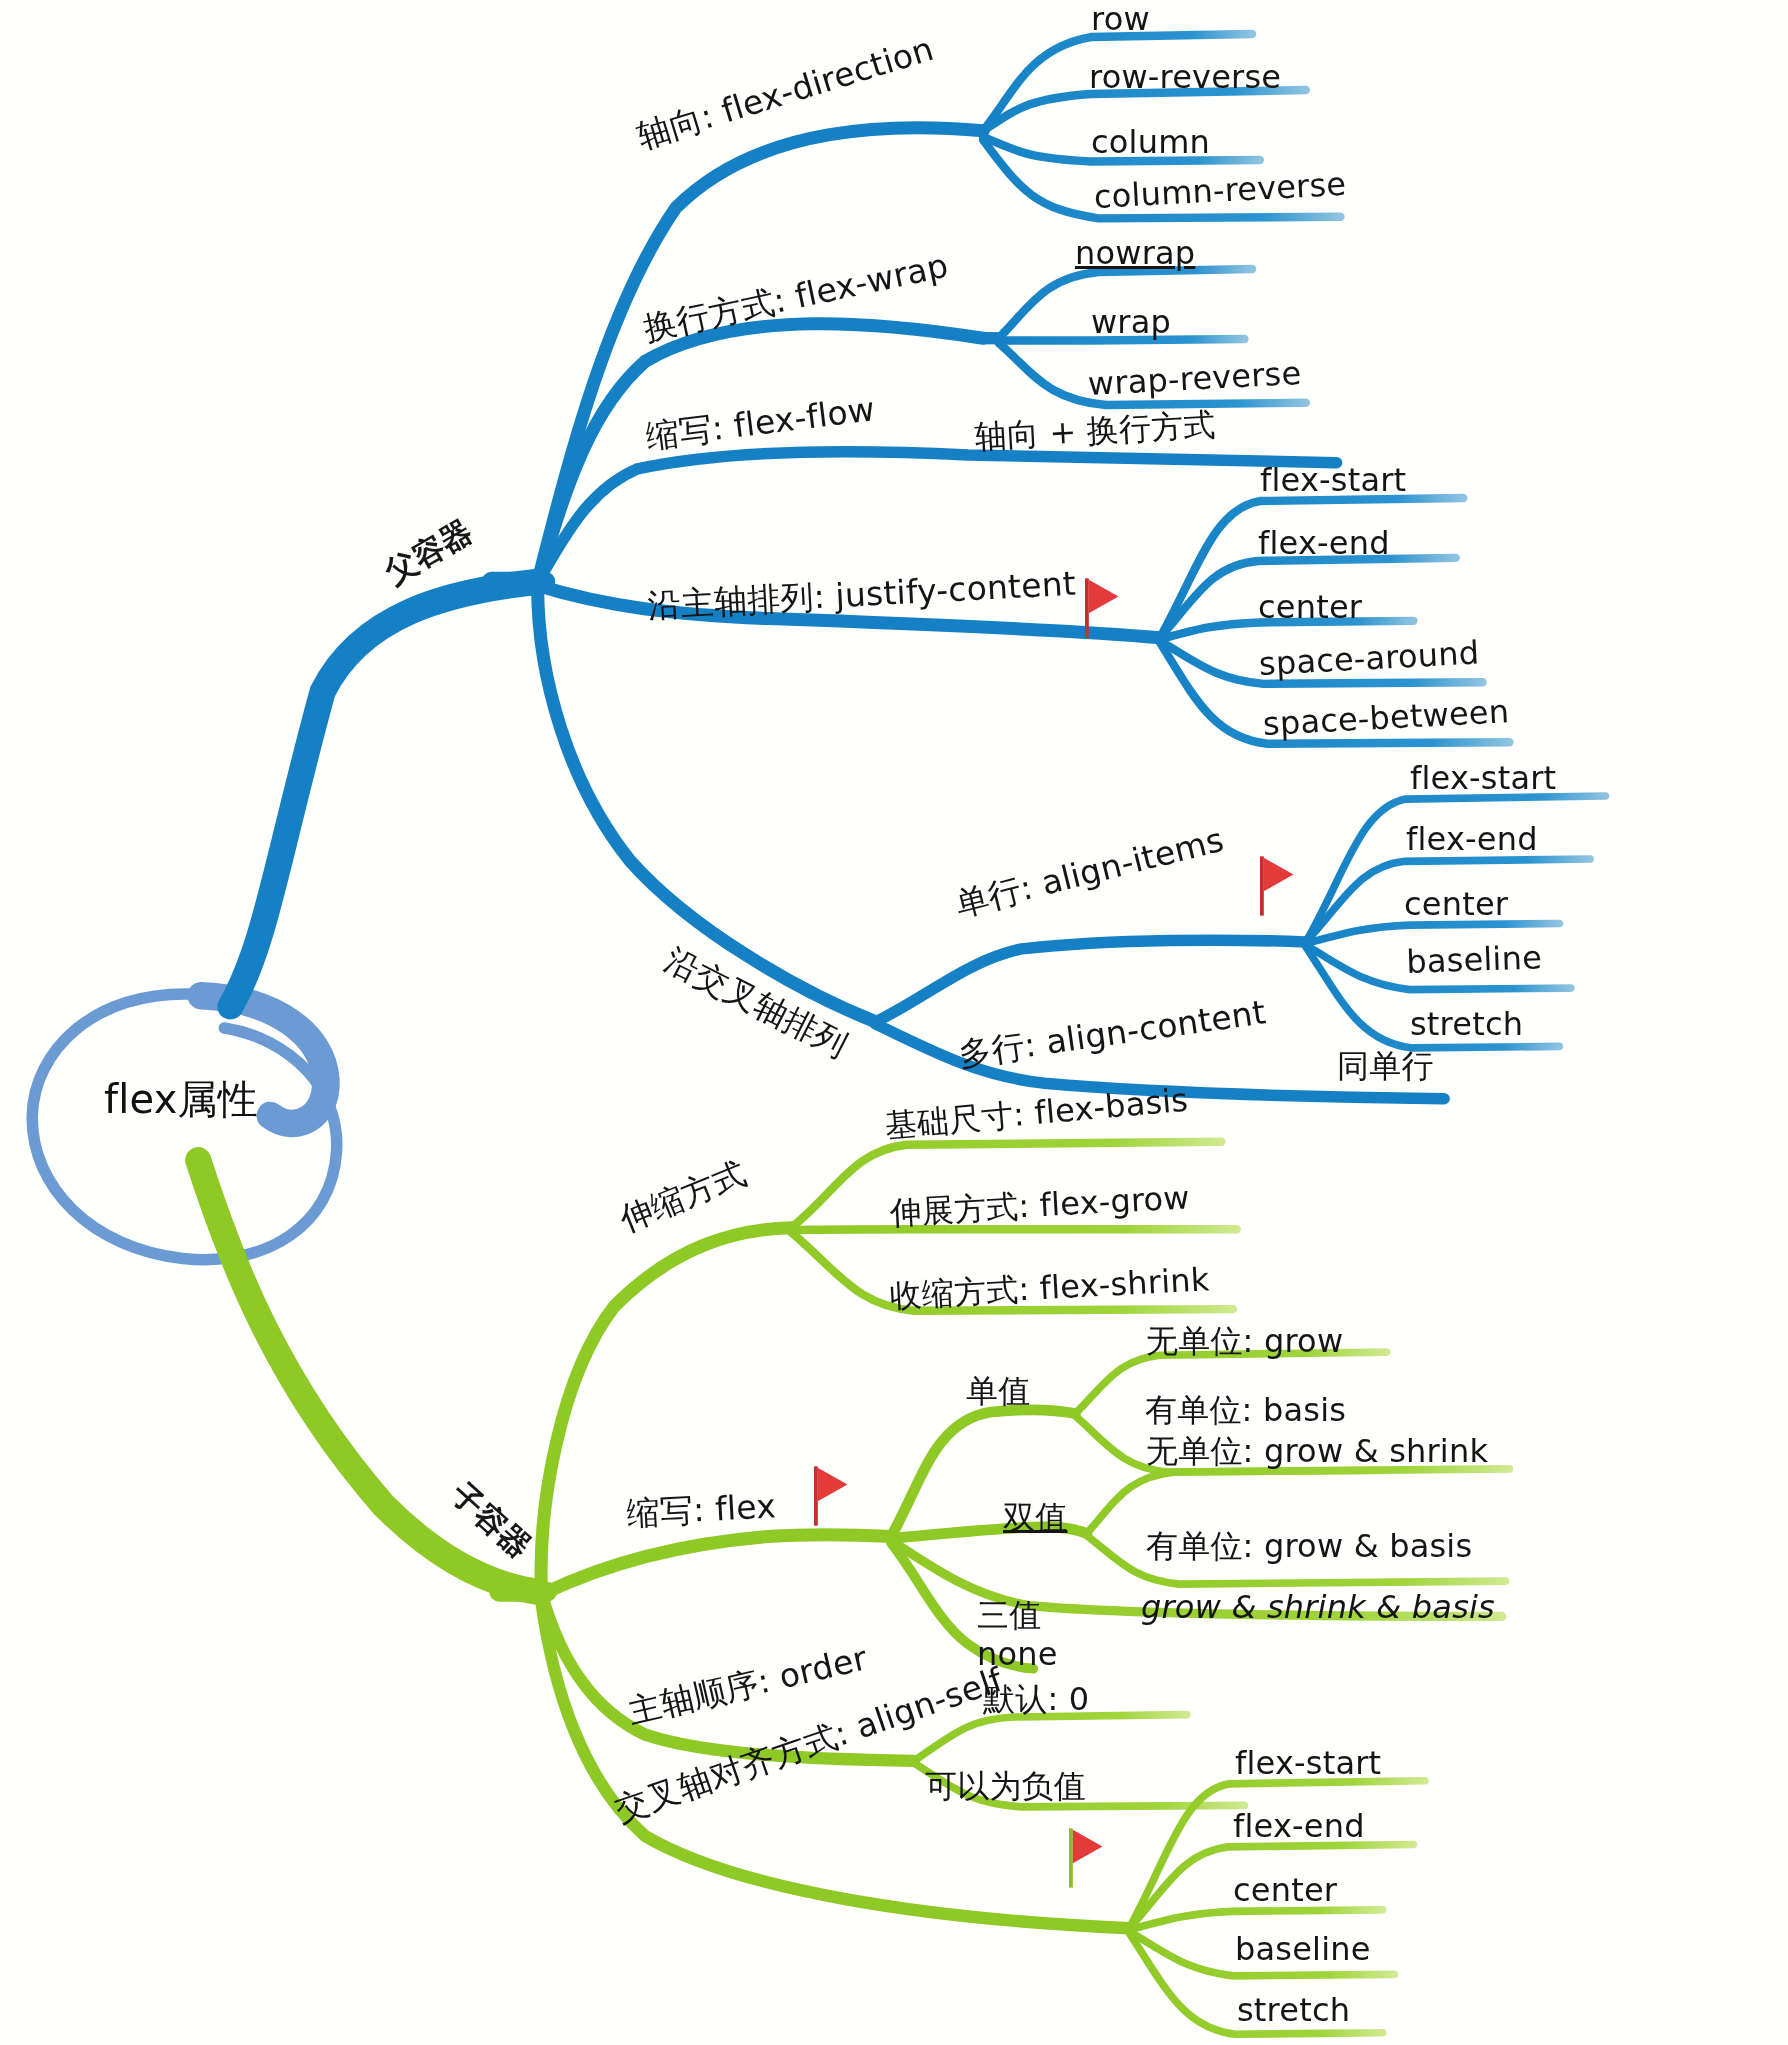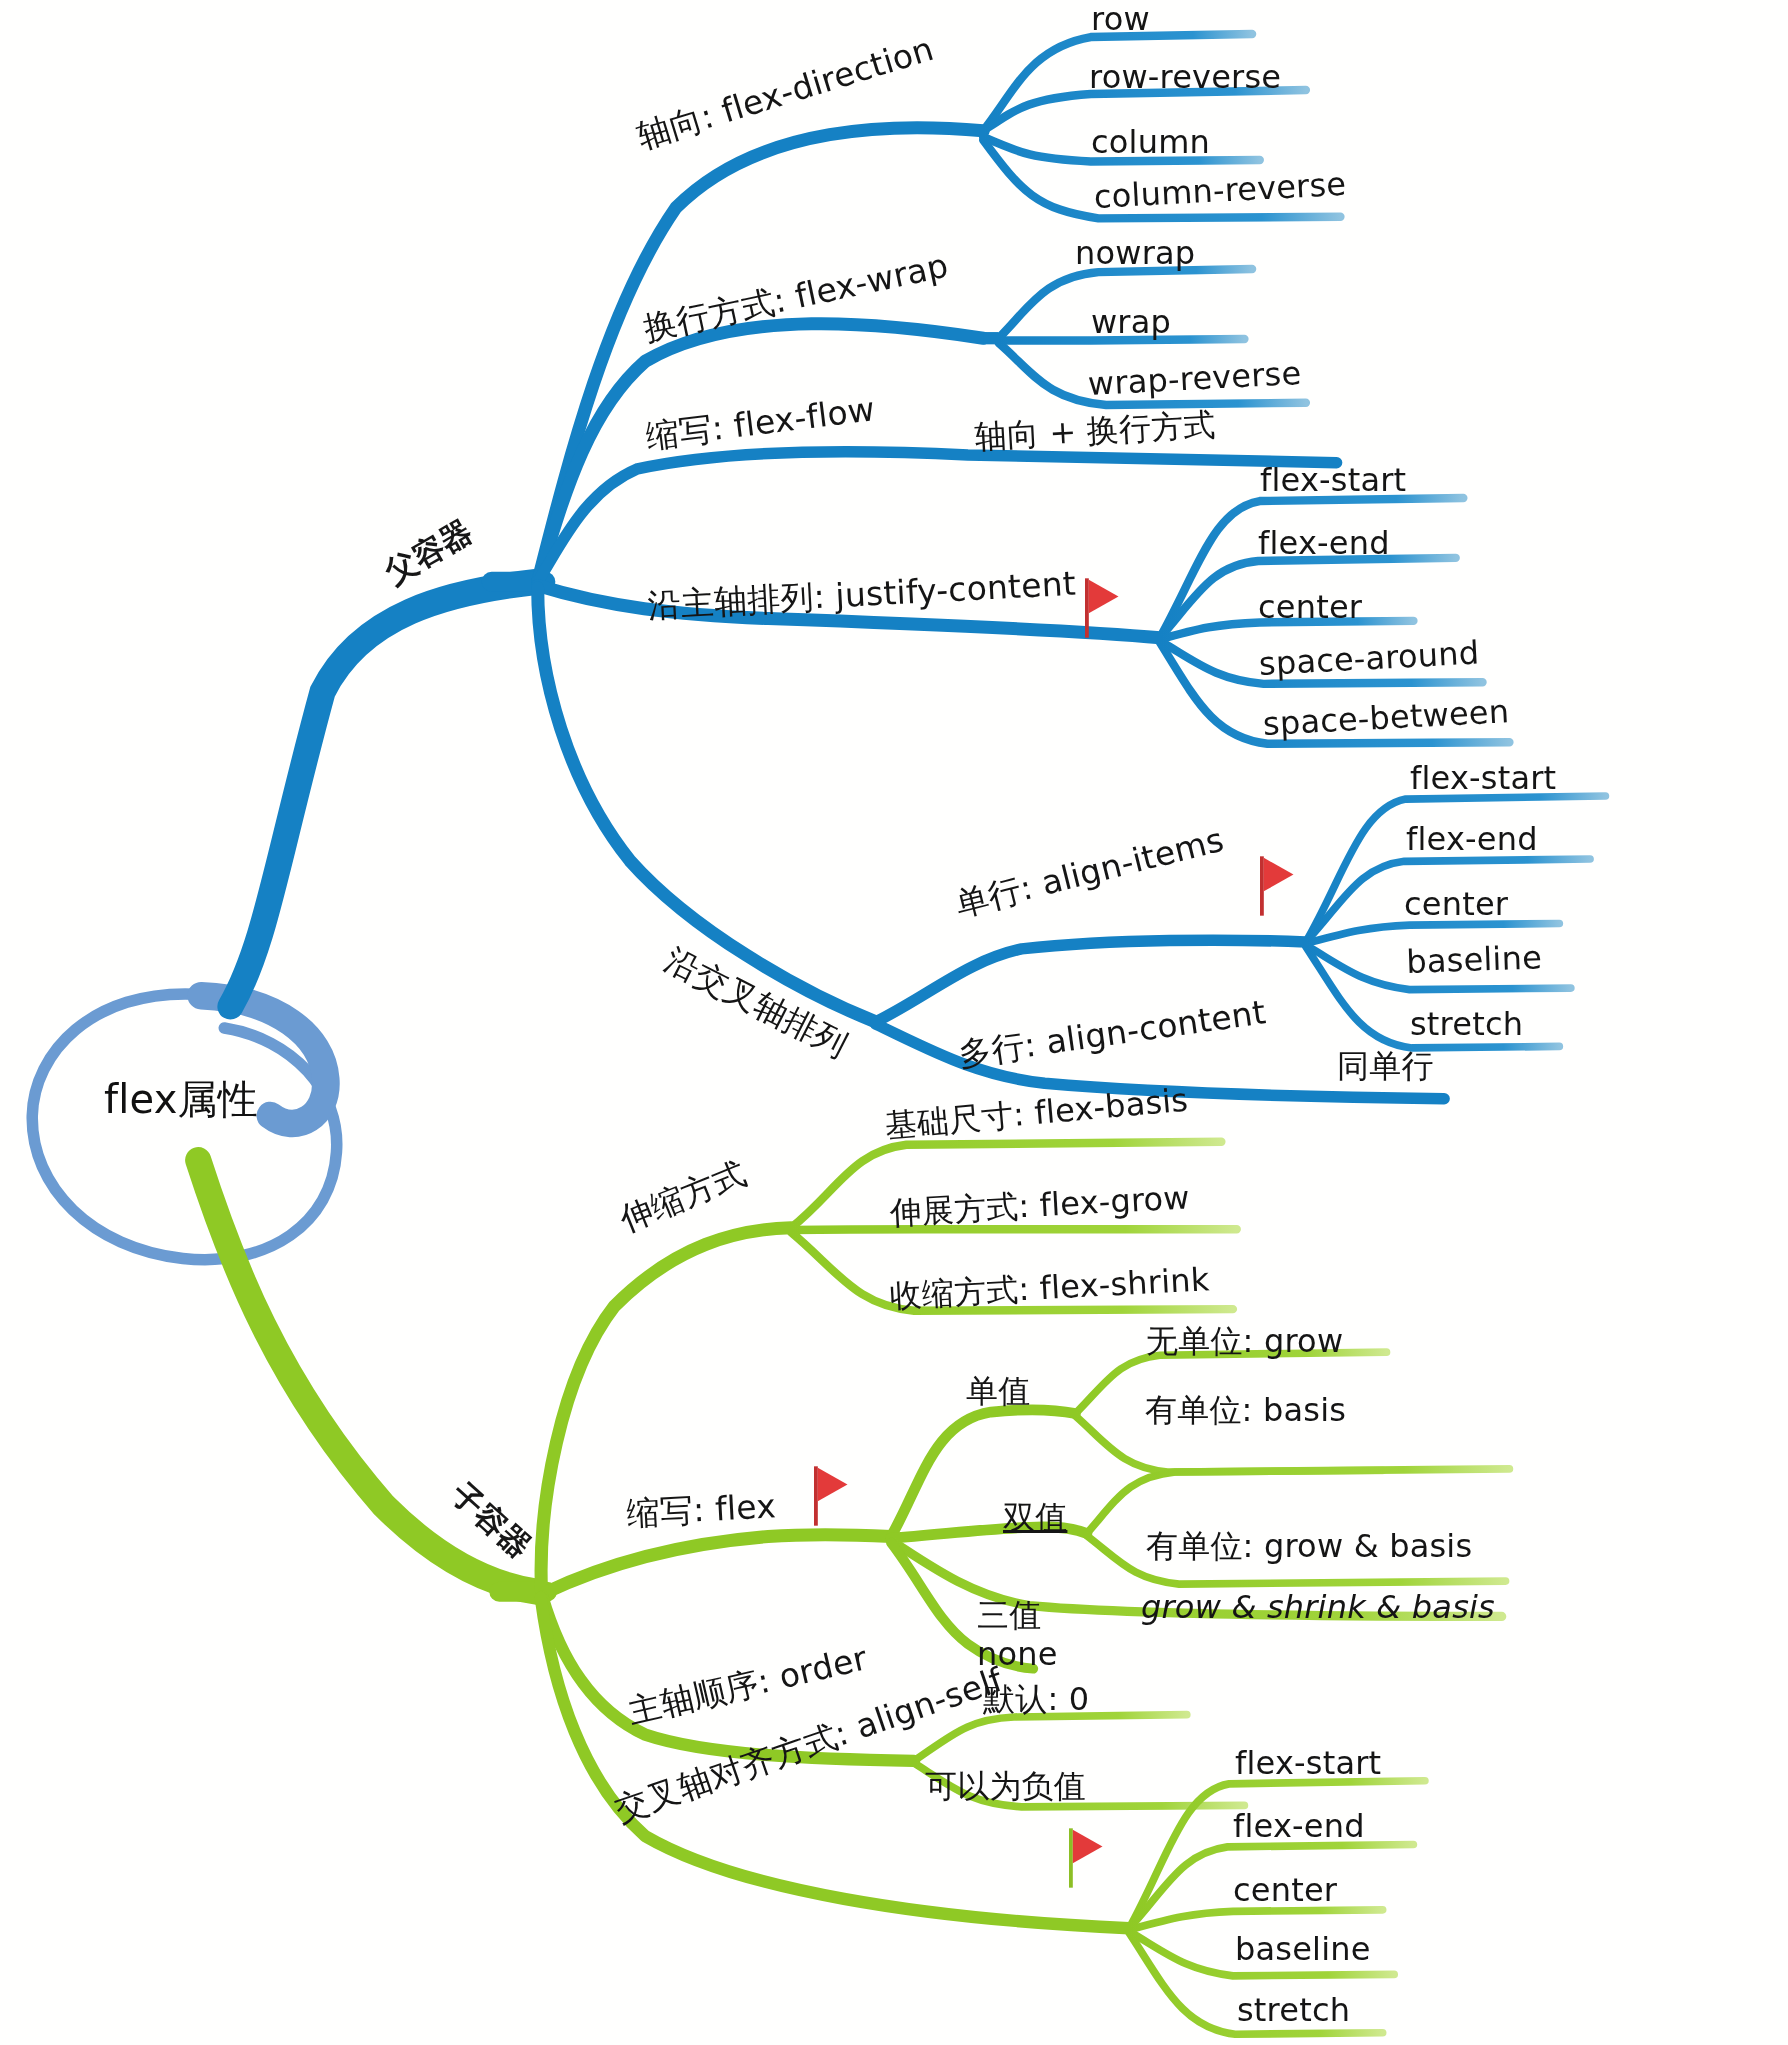--- a/index.html
+++ b/index.html
@@ -162,21 +162,21 @@
   <div class="node lvl1" style="left:399px; top:552px; transform:rotate(-30deg);">父容器</div>
   <div class="node lvl1" style="left:442px; top:1463px; transform:rotate(42deg);">子容器</div>
 
   <div class="node lvl2" style="left:645px; top:115px; transform:rotate(-17deg);">轴向: flex-direction</div>
   <div class="node lvl3" style="left:1091px; top:0px;text-align:center;">row</div>
   <div class="node lvl3" style="left:1089px; top:58px;">row-reverse</div>
   <div class="node lvl3" style="left:1091px; top:123px;">column</div>
   <div class="node lvl3" style="left:1095px; top:178px; transform:rotate(-3deg);">column-reverse</div>
 
   <div class="node lvl2" style="left:649px; top:307px; transform:rotate(-12deg);">换行方式: flex-wrap</div>
-  <div class="node lvl3" style="left:1075px; top:234px;">nowrap</div>
+  <div class="node lvl3" style="left:1075px; top:234px;text-decoration:underline;">nowrap</div>
   <div class="node lvl3" style="left:1091px; top:303px;">wrap</div>
   <div class="node lvl3" style="left:1089px; top:365px; transform:rotate(-3deg);">wrap-reverse</div>
 
   <div class="node lvl2" style="left:649px; top:415px; transform:rotate(-7deg);">缩写: flex-flow</div>
   <div class="node lvl3" style="left:976px; top:416px; transform:rotate(-3deg);">轴向 + 换行方式</div>
 
   <div class="node lvl2" style="left:649px; top:584px; transform:rotate(-3deg);">沿主轴排列: justify-content</div>
   <div class="flag" style="left:1085px; top:578px;">
     <svg width="35" height="60" viewBox="0 0 46 78">
       <rect x="0" y="0" width="5" height="78" fill="#c23030"></rect>
@@ -218,20 +218,21 @@
       <rect x="0" y="0" width="5" height="78" fill="#c23030"></rect>
       <path d="M5 2 L44 24 L5 46 Z" fill="#e33a3a"></path>
     </svg>
   </div>
 
   <div class="node lvl3" style="left:966px; top:1370px;">单值</div>
   <div class="node lvl3" style="left:1146px; top:1320px;">无单位: grow</div>
   <div class="node lvl3" style="left:1145px; top:1389px;">有单位: basis</div>
 
   <div class="node lvl3" style="left:1003px; top:1496px;text-decoration:underline;">双值</div>
+  <div class="node lvl3" style="left:1146px; top:1430px;">无单位: grow &amp; shrink</div>
   <div class="node lvl3" style="left:1146px; top:1525px;">有单位: grow &amp; basis</div>
 
   <div class="node lvl3" style="left:977px; top:1594px;">三值</div>
   <div class="node lvl3" style="left:1141px; top:1588px;font-style:italic;">grow &amp; shrink &amp; basis</div>
 
   <div class="node lvl3" style="left:977px; top:1635px;">none</div>
 
   <div class="node lvl2" style="left:634px; top:1690px; transform:rotate(-13deg);">主轴顺序: order</div>
   <div class="node lvl3" style="left:983px; top:1678px;">默认: 0</div>
   <div class="node lvl3" style="left:925px; top:1765px;">可以为负值</div>

